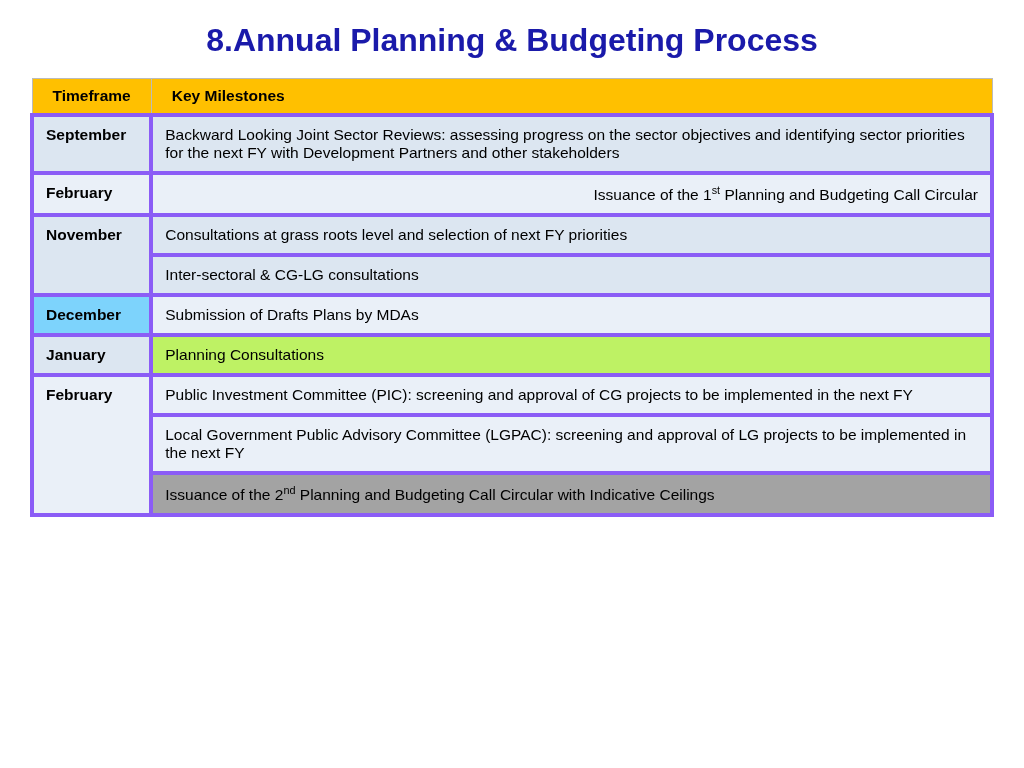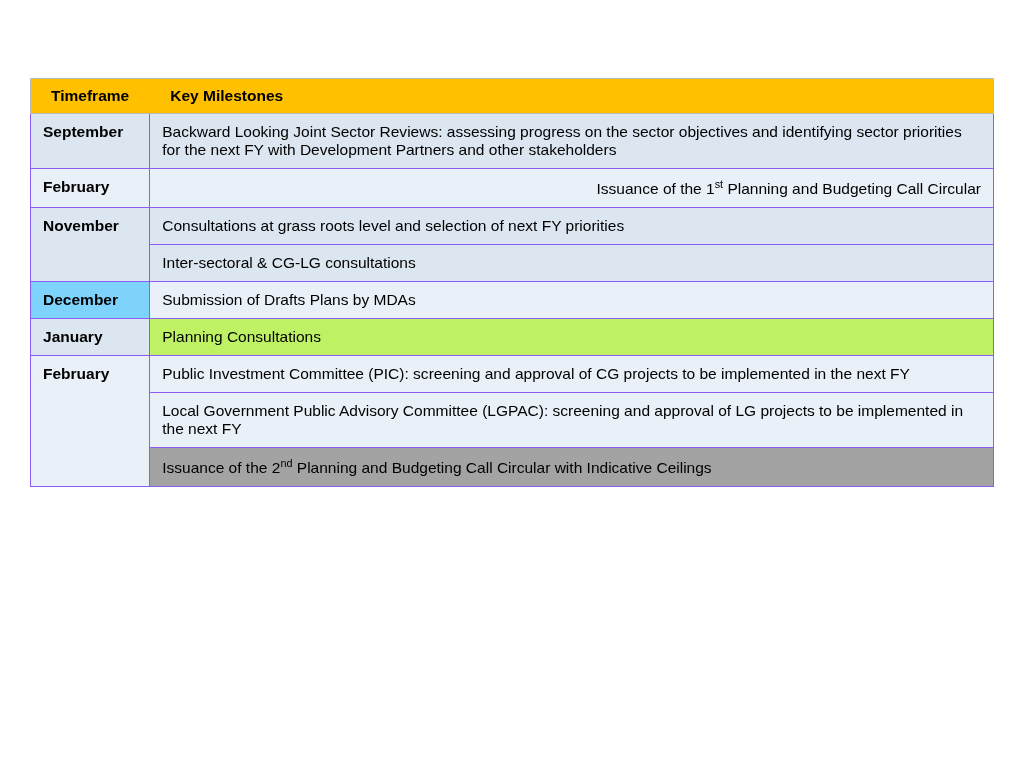--- a/index.html
+++ b/index.html
@@ -26,21 +26,21 @@
     thead tr th {
       background: #FFC000;
       color: #000;
       font-weight: bold;
       padding: 8px 20px;
       text-align: left;
       border: 1px solid #bbb;
     }
     tbody tr td {
       padding: 9px 12px;
-      border: 1px solid #8b5cf6;
+      border: 4px solid #8b5cf6;
       vertical-align: top;
     }
     tbody tr:nth-child(odd) td {
       background: #dce6f1;
     }
     tbody tr:nth-child(even) td {
       background: #eaf0f8;
     }
     .month-cell {
       font-weight: bold;
@@ -51,21 +51,21 @@
     }
     sup {
       font-size: 0.7em;
       vertical-align: super;
     }
   </style>
 </head>
 <body>
 
 <h1>
-  <br>
+  <span>8.Annual Planning &amp; Budgeting Process</span><br>
 </h1>
 
 <table>
   <thead>
     <tr>
       <th>Timeframe</th>
       <th>Key Milestones</th>
     </tr>
   </thead>
   <tbody id="table-body">

